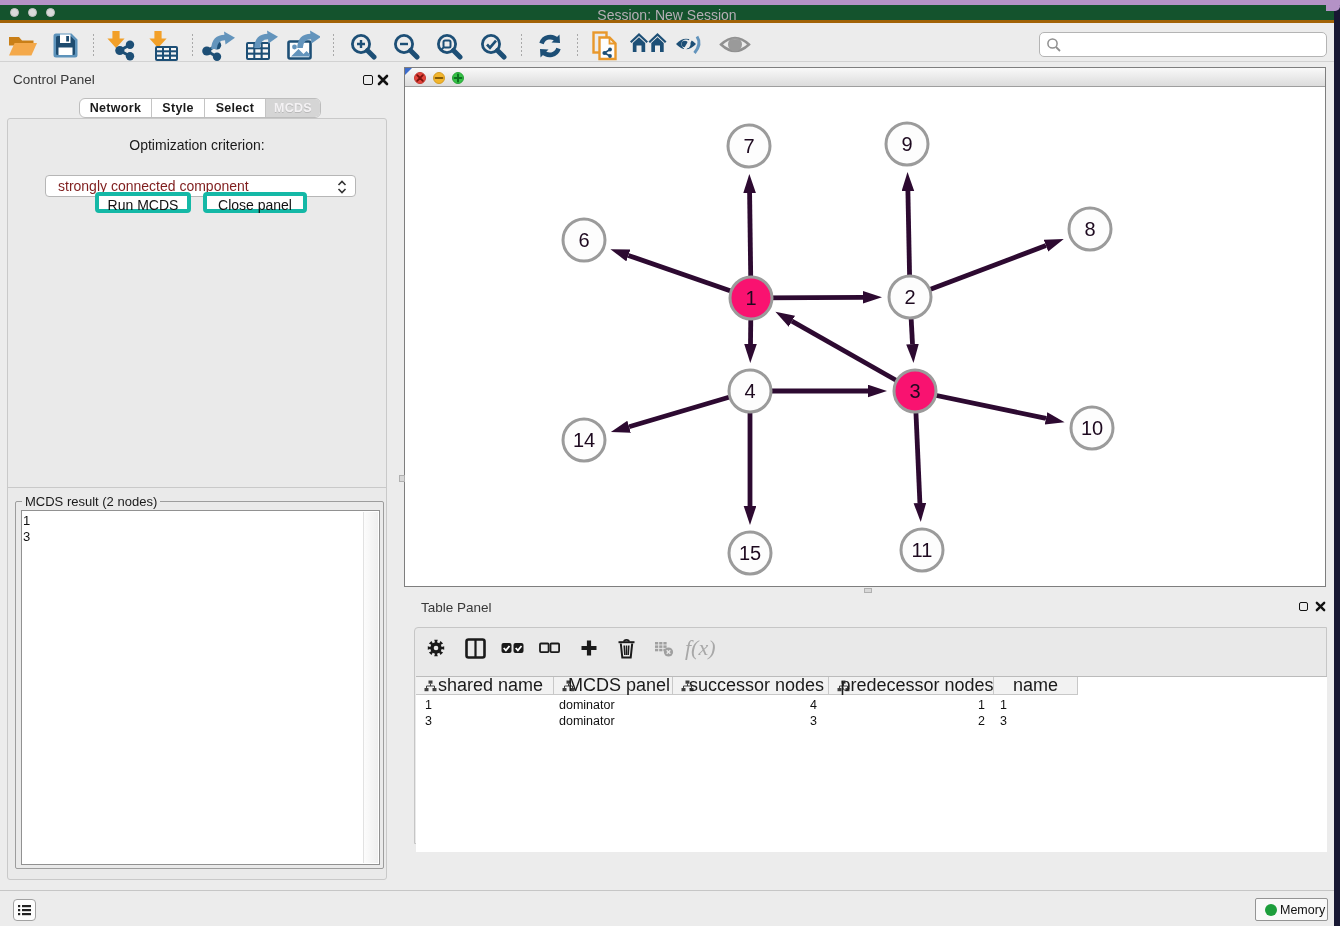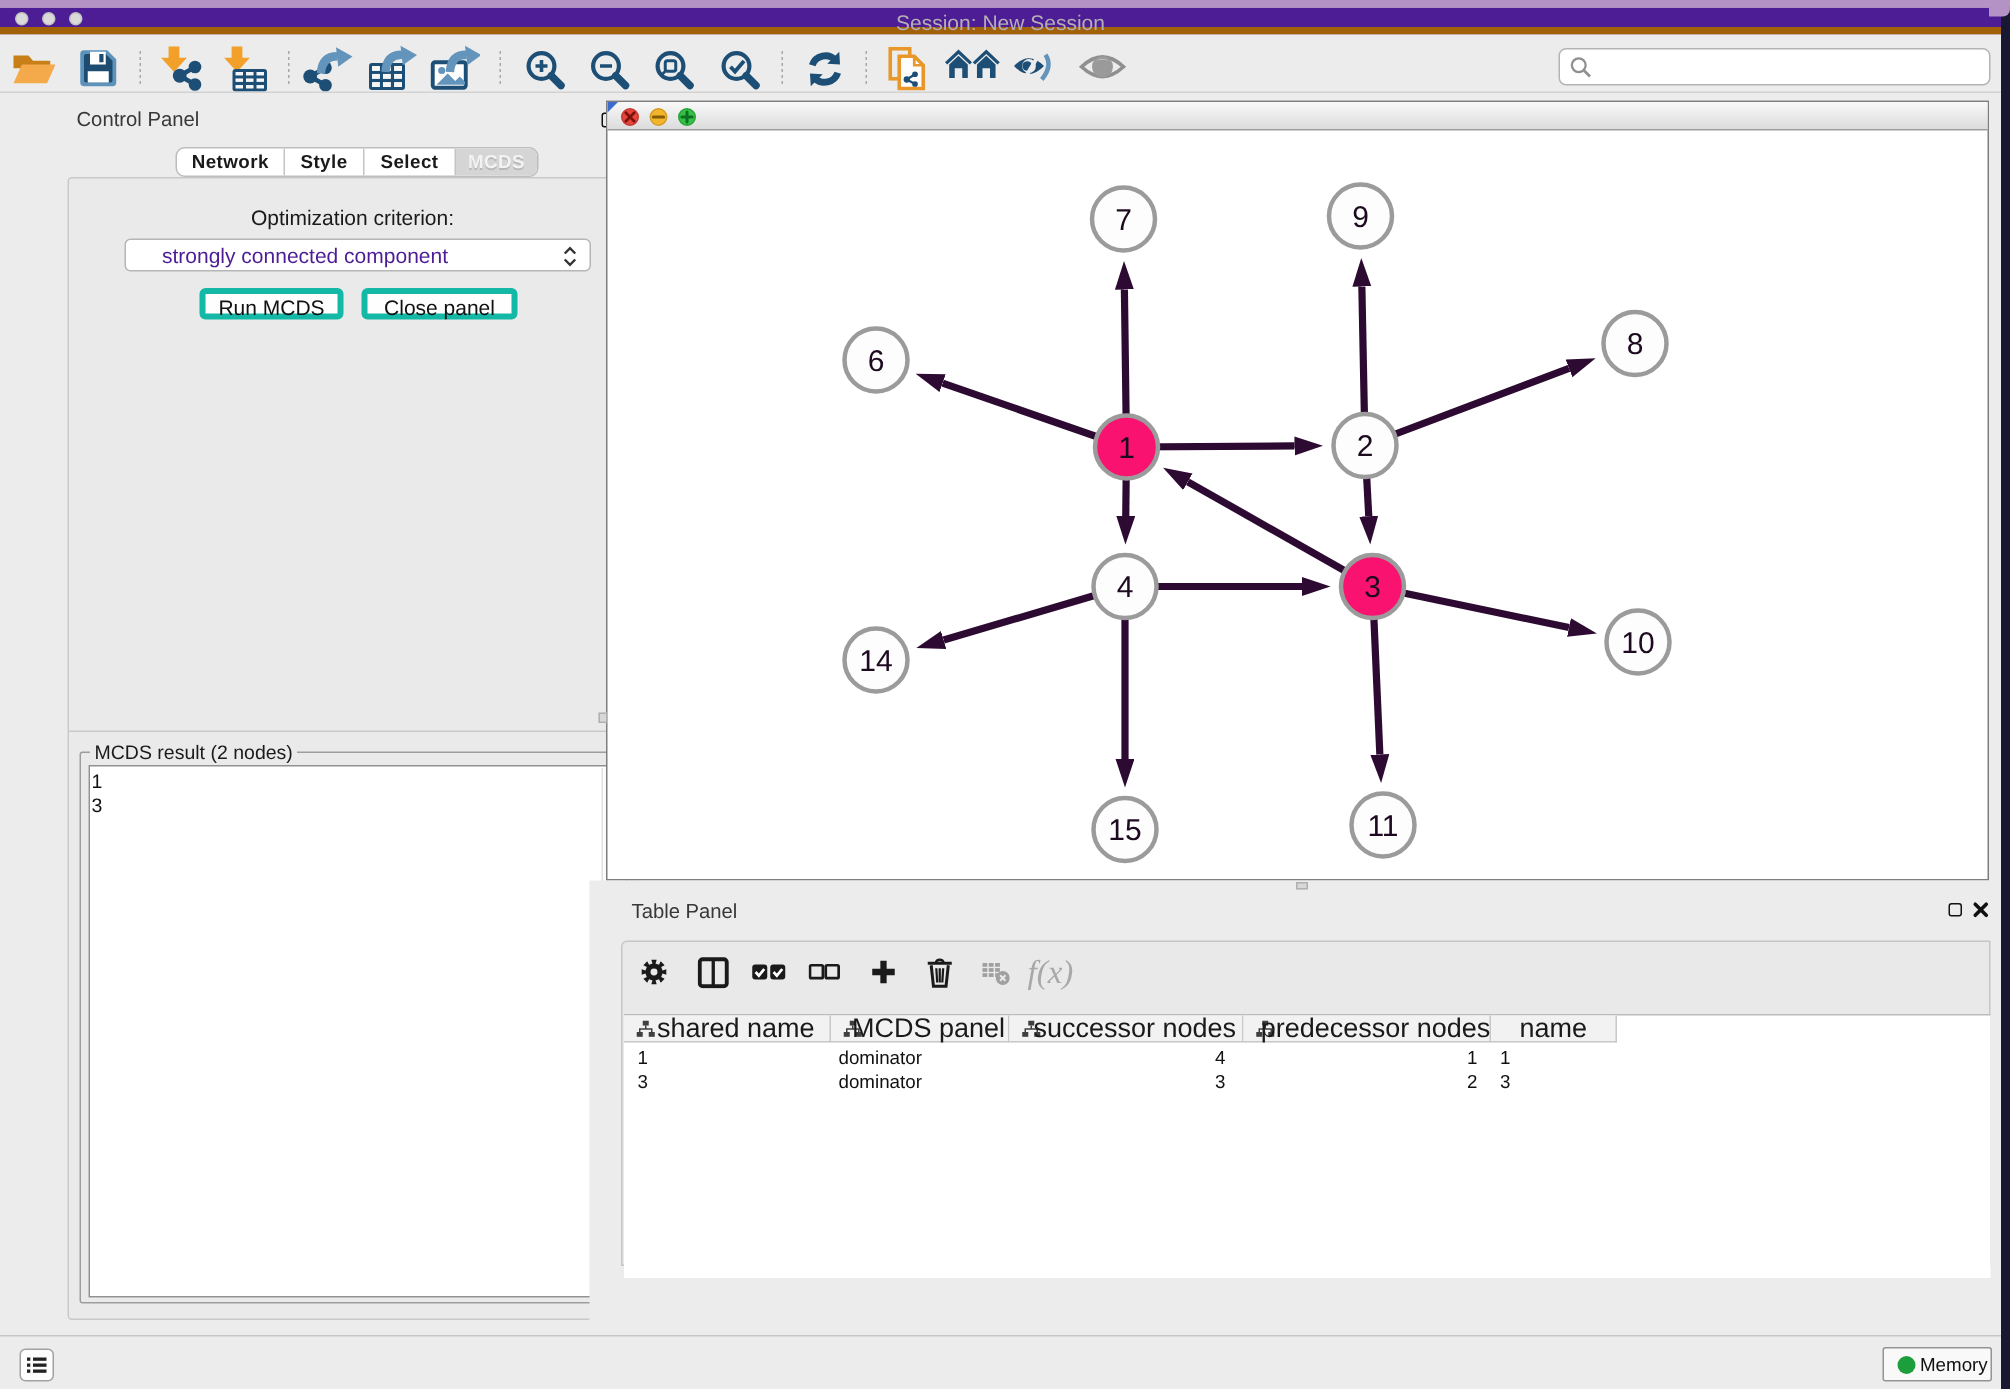--- a/index.html
+++ b/index.html
@@ -2,48 +2,48 @@
 <html><head>
 <meta charset="utf-8">
 <style>
 * { margin:0; padding:0; box-sizing:border-box; }
 html,body { width:1340px; height:926px; overflow:hidden; }
 body { background:#181833; font-family:"Liberation Sans", sans-serif; position:relative; }
 #app { position:absolute; left:0; top:0; width:1334px; height:926px; background:#ececec;
   border-radius:0 9px 0 0; overflow:hidden; }
 
 #purple { position:absolute; left:0; top:0; width:100%; height:5px; background:#b492c6; border-radius:0 9px 0 0; }
-#titlebar { position:absolute; left:0; top:5px; width:100%; height:18px; background:#4c1d95; border-bottom:5px solid #a16207; }
+#titlebar { position:absolute; left:0; top:5px; width:100%; height:18px; background:#14532d; border-bottom:3px solid #a16207; }
 #titlebar .ball { position:absolute; top:3px; width:9px; height:9px; border-radius:50%;
   background:#dadada; border:1px solid #c3c3c3; }
 #title-text { position:absolute; top:2px; left:0; width:100%; text-align:center;
   color:#b5aeb5; font-size:14px; }
 
 #toolbar { position:absolute; left:0; top:23px; width:100%; height:39px; background:#ececec;
   border-bottom:1px solid #d2d2d2; }
 .tsep { position:absolute; top:5px; height:24px; width:1px;
   background-image:linear-gradient(#a9a9a9 50%, rgba(0,0,0,0) 50%); background-size:1px 4px; }
 #searchbox { position:absolute; left:1039px; top:3px; width:288px; height:25px; background:#fff;
   border:1px solid #b4b4b4; border-radius:5px; }
 
-#cpanel { position:absolute; left:0; top:62px; width:393px; height:828px; background:#ececec;margin-left:38px; }
+#cpanel { position:absolute; left:0; top:62px; width:393px; height:828px; background:#ececec; }
 #cpanel-head { position:absolute; left:13px; top:10px; font-size:13.5px; color:#383838; }
 .tabstrip { position:absolute; display:flex; border:1px solid #bdbdbd; border-radius:6px;
   background:#fff; overflow:hidden; height:20px; }
 .tabstrip .tab { font-size:12.5px; font-weight:bold; color:#1a1a1a; text-align:center; line-height:19px;
   border-right:1px solid #c4c4c4; letter-spacing:0.3px; }
 .tabstrip .tab:last-child { border-right:none; }
 .tabstrip .tab.sel { background:#d5d5d5; color:#f4f2f4; text-shadow:0 1px 0 #b9b9b9; }
 #mcds-box { position:absolute; left:7px; top:56px; width:380px; height:762px;
   border:1px solid #c9c9c9; border-radius:3px; background:#eaeaea; }
 #mcds-div { position:absolute; left:0; top:368px; width:100%; height:1px; background:#c9c9c9; }
 #opt-label { position:absolute; top:18px; width:100%; text-align:center; font-size:14px; color:#1a1a1a; }
-#opt-select { position:absolute; left:37px; top:40px; width:311px; height:22px; background:#fff;
-  border:1px solid #b6b6b6; border-radius:4px; font-size:14px; color:#4c1d95; line-height:20px;
-  padding-left:24px; }
+#opt-select { position:absolute; left:37px; top:56px; width:311px; height:22px; background:#fff;
+  border:1px solid #b6b6b6; border-radius:4px; font-size:14px; color:#7f1d1d; line-height:20px;
+  padding-left:12px; }
 .btn { position:absolute; top:73px; height:21px; background:#fefefe; border:4px solid #14b8a6;
   border-radius:4px; font-size:14px; color:#111; text-align:center; line-height:19px; }
 #fieldset { position:absolute; left:7px; top:382px; width:369px; height:368px;
   border:1px solid #9d9d9d; border-radius:2px; }
 #fieldset legend.lg { position:absolute; left:6px; top:-8px; background:#eaeaea; padding:0 3px;
   font-size:13px; color:#1a1a1a; }
 #resultbox { position:absolute; left:5px; top:8px; width:359px; height:355px; background:#fff;
   border:1px solid #919191; font-size:13px; color:#111; }
 #resultbox .sb { position:absolute; right:1px; top:1px; width:15px; height:351px;
   background:linear-gradient(90deg,#fcfcfc,#efefef); border-left:1px solid #e2e2e2; }

